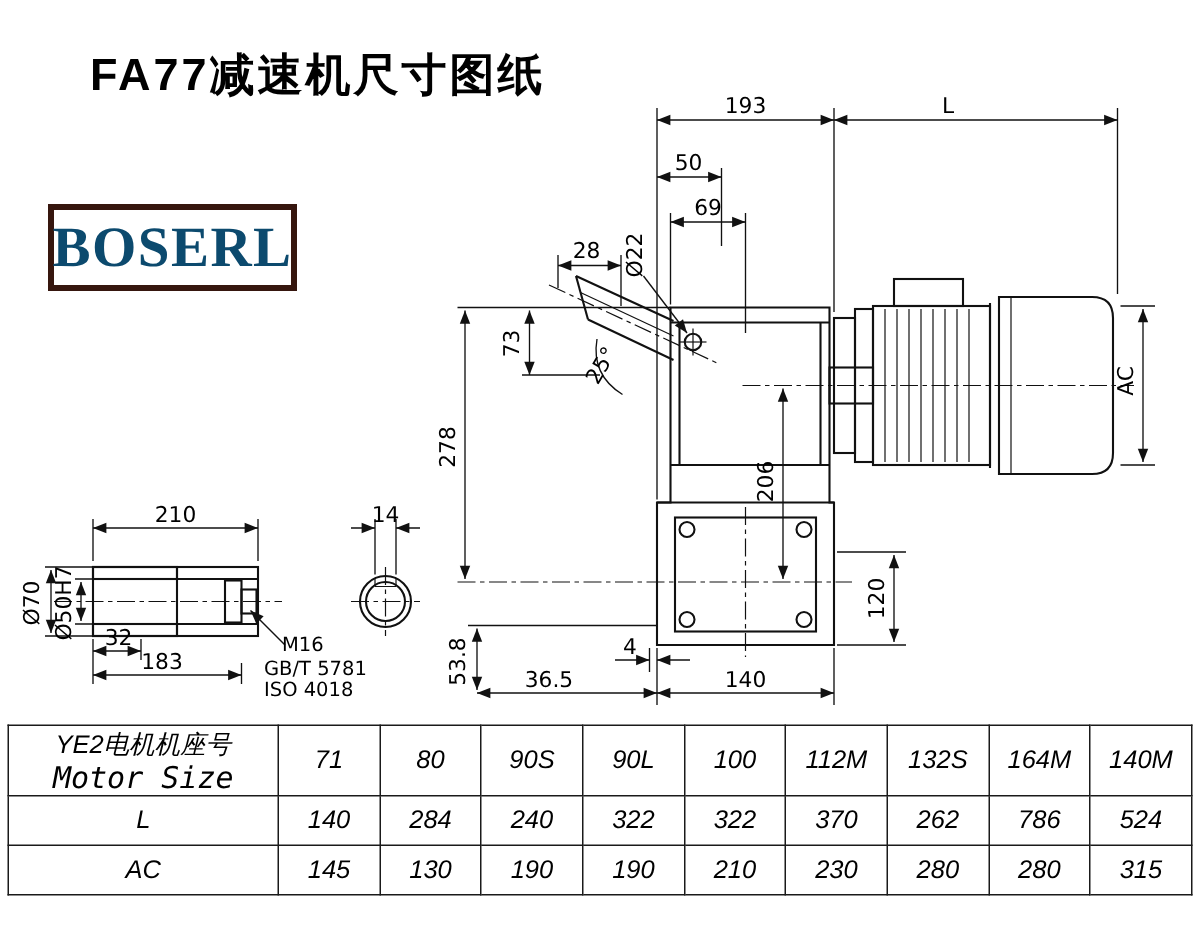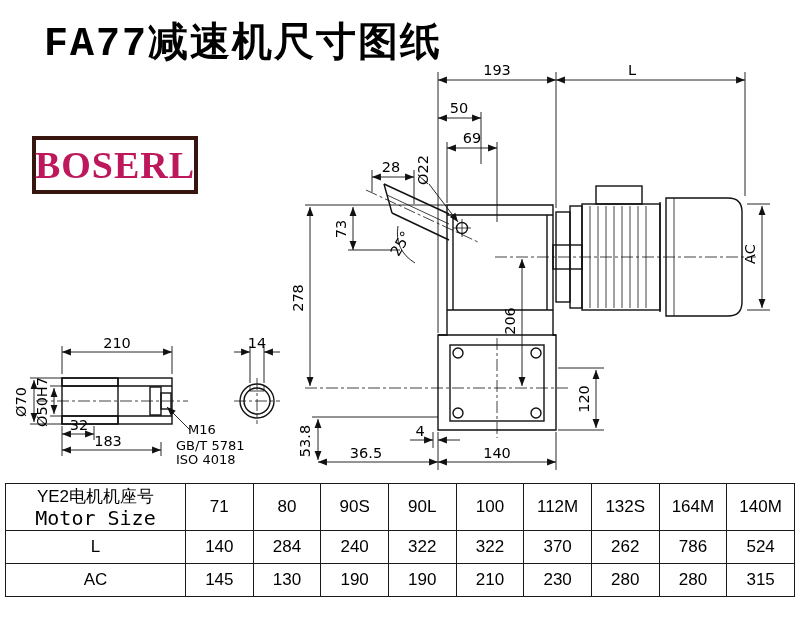--- a/index.html
+++ b/index.html
@@ -1,38 +1,38 @@
 <!DOCTYPE html>
 <html><head>
 <meta charset="utf-8">
 <style>
   html,body { margin:0; padding:0; background:#fff; }
   .page { position:relative; width:800px; height:633px; background:#fff;
           font-family:"Liberation Sans", sans-serif; overflow:hidden; color:#000; }
-  .title { position:absolute; left:44px; top:14px; margin:0; font-size:40px;
+  .title { position:absolute; left:44px; top:14px; margin:16px; font-size:30px;
            font-weight:bold; letter-spacing:2px; color:#000;
-           font-family:Liberation Mono, monospace; }
+           font-family:Liberation Sans, sans-serif; }
   .logo-box { position:absolute; left:32px; top:136px; width:158px; height:50px;
               border:4px solid #36160e; background:#fff;
               display:flex; align-items:center; justify-content:center; }
   .logo-text { font-family:"Liberation Serif", serif; font-size:38px; font-weight:bold;
-               color:#be185d; letter-spacing:1px; line-height:1; }
+               color:#0c4a6e; letter-spacing:1px; line-height:1; }
   svg.drawing { position:absolute; left:0; top:0; }
   .thick line, .thick path, .thick rect, .thick circle
     { stroke:#111; stroke-width:1.4; fill:none; }
   .thick .fin { stroke-width:0.8; }
   .cl line { stroke:#111; stroke-width:0.8; fill:none; stroke-dasharray:12 3 3 3; }
   .thin line, .thin path { stroke:#111; stroke-width:0.9; fill:none; }
   .hatchrect { fill:url(#hatch); stroke:#111; stroke-width:0.8; }
   .dimtext text { font-family:"DejaVu Sans", sans-serif; font-size:14.5px; fill:#000;
                   text-anchor:middle; }
   .dimtext text.small { font-size:13px; text-anchor:start; }
   table.spec { position:absolute; left:5px; top:483px; width:790px;
                border-collapse:collapse; table-layout:fixed; text-align:center;
-               font-size:17px; color:#000; }
+               font-size:17px; color:#000;font-style:italic; }
   table.spec th, table.spec td { border:1.5px solid #1a1a1a; padding:0; font-weight:normal; }
   table.spec col.c0 { width:180px; }
   tr.hrow { height:47px; }
   tr.drow { height:33px; }
   .hdr-cn { font-size:17px; line-height:22px; }
   .hdr-en { font-family:"DejaVu Sans Mono", monospace; font-size:20px; line-height:20px; }
 </style>
 </head>
 <body>
 

